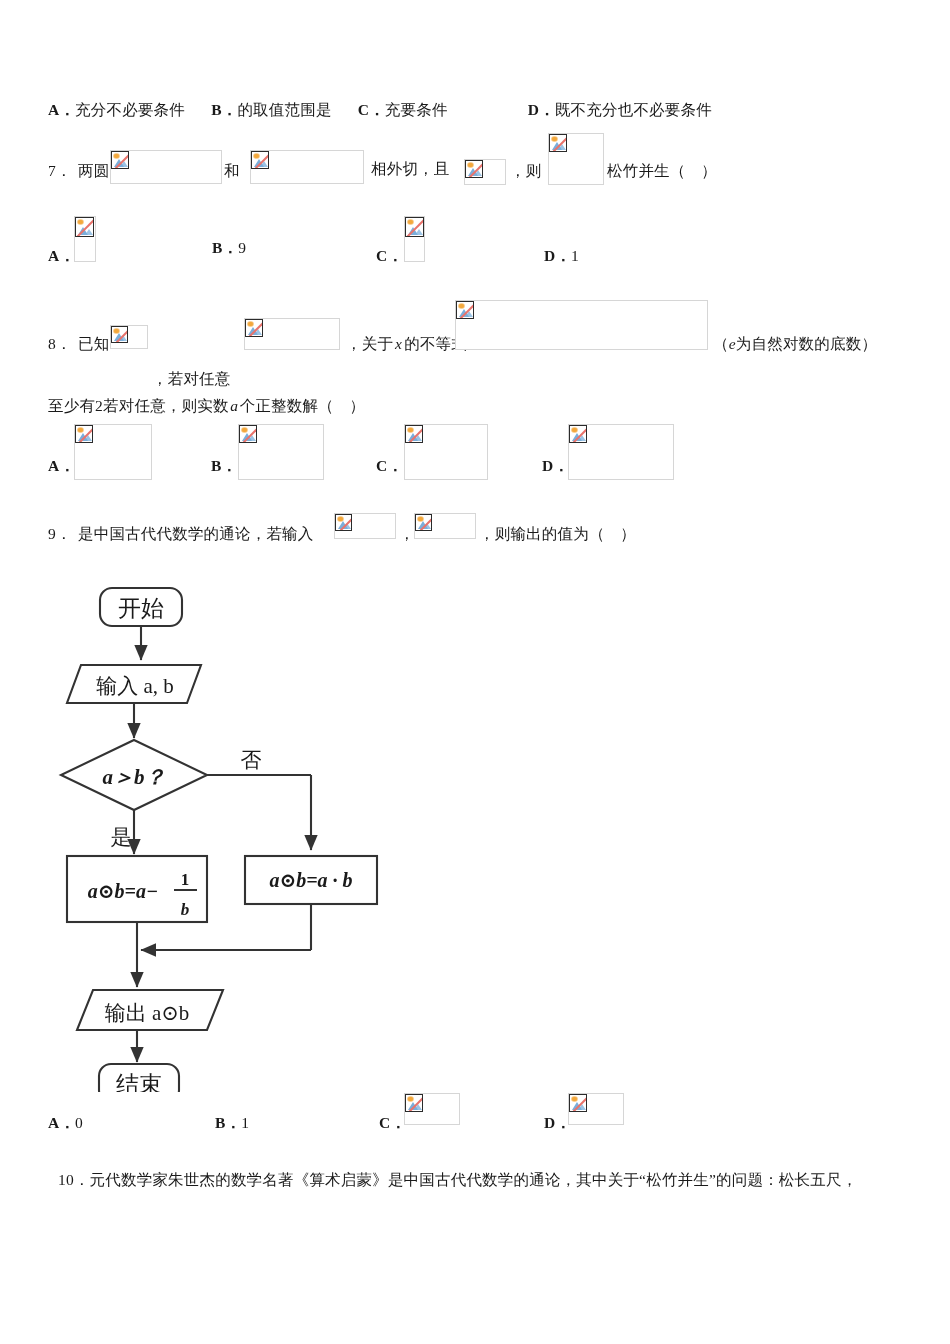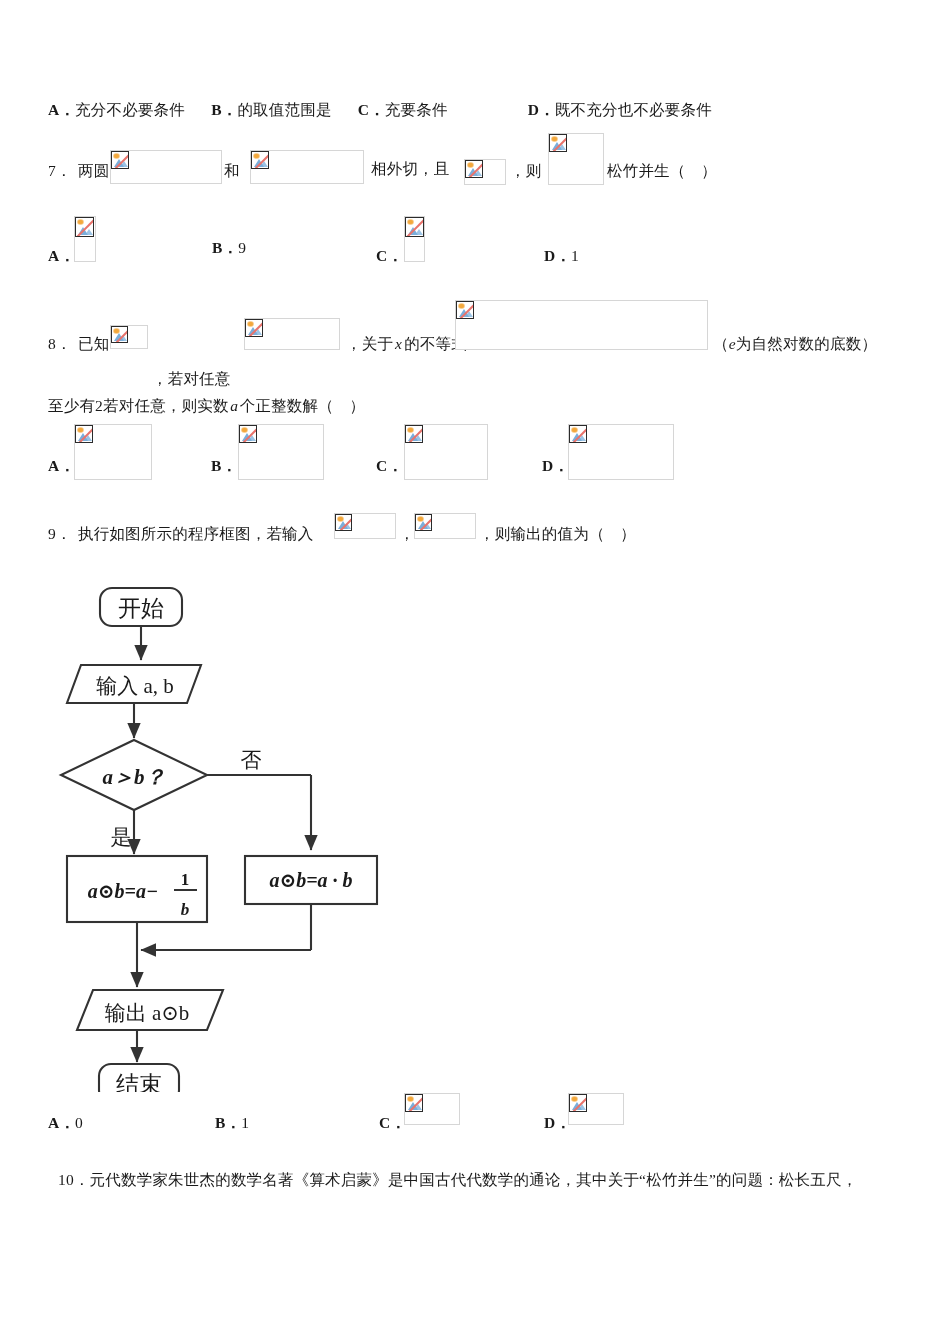--- a/index.html
+++ b/index.html
@@ -211,21 +211,21 @@
   <div class="ph" style="left:568px;top:424px;width:106px;height:56px;">
     <span class="brokenicon">
       <span class="sun"></span>
         <span class="mtn2"></span>
         <span class="mtn"></span>
         <span class="slash"></span>
     </span>
   </div>
 
   <div class="abs qtext" style="left:48px;top:526px;">9．</div>
-  <div class="abs qtext" style="left:78px;top:526px;">执行如图所示的程序框图，若输入</div>
+  <div class="abs qtext" style="left:78px;top:526px;">是中国古代代数学的通论，若输入</div>
 
   <div class="ph" style="left:334px;top:513px;width:62px;height:26px;">
     <span class="brokenicon" style="width:17px;height:17px;">
       <span class="sun"></span>
         <span class="mtn2"></span>
         <span class="mtn"></span>
         <span class="slash"></span>
     </span>
   </div>
 

